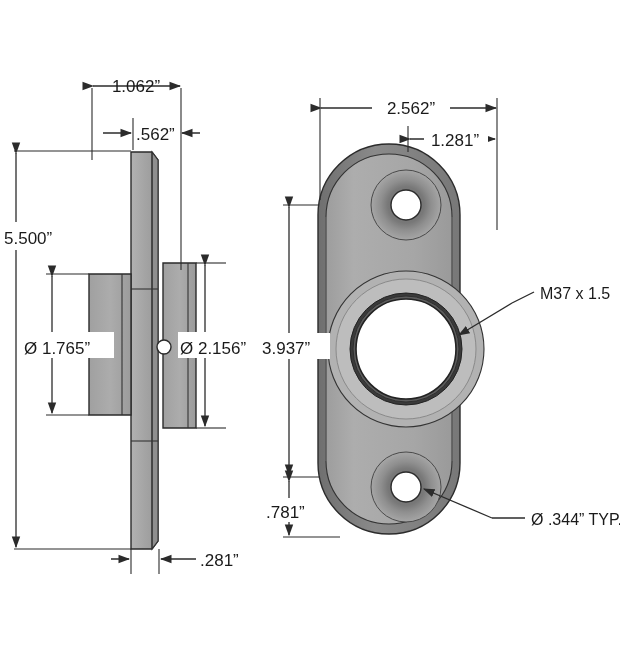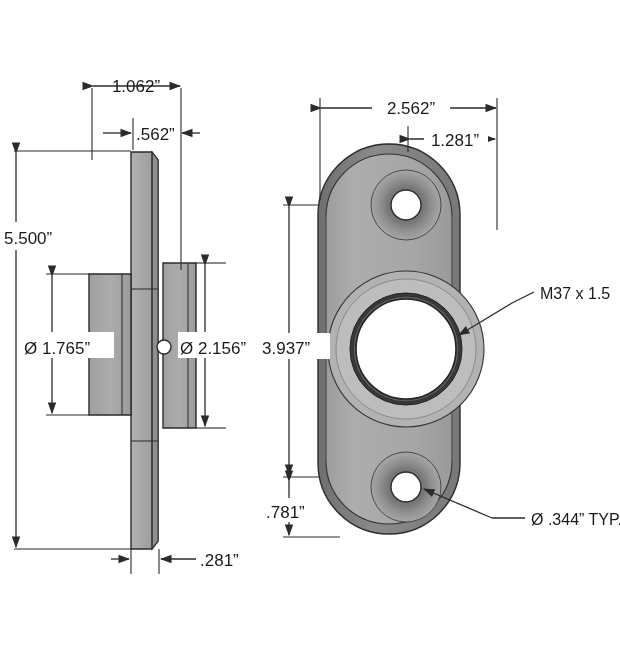--- a/index.html
+++ b/index.html
@@ -8,20 +8,21 @@
     padding: 0;
     background: #ffffff;
   }
   #root {
     position: relative;
     width: 620px;
     height: 648px;
     background: #ffffff;
     font-family: "Liberation Sans", sans-serif;
     overflow: hidden;
+    border-radius: 14px;
   }
   svg.drawing {
     position: absolute;
     left: 0;
     top: 0;
     width: 620px;
     height: 648px;
   }
   .dim-text {
     font-family: "Liberation Sans", sans-serif;

